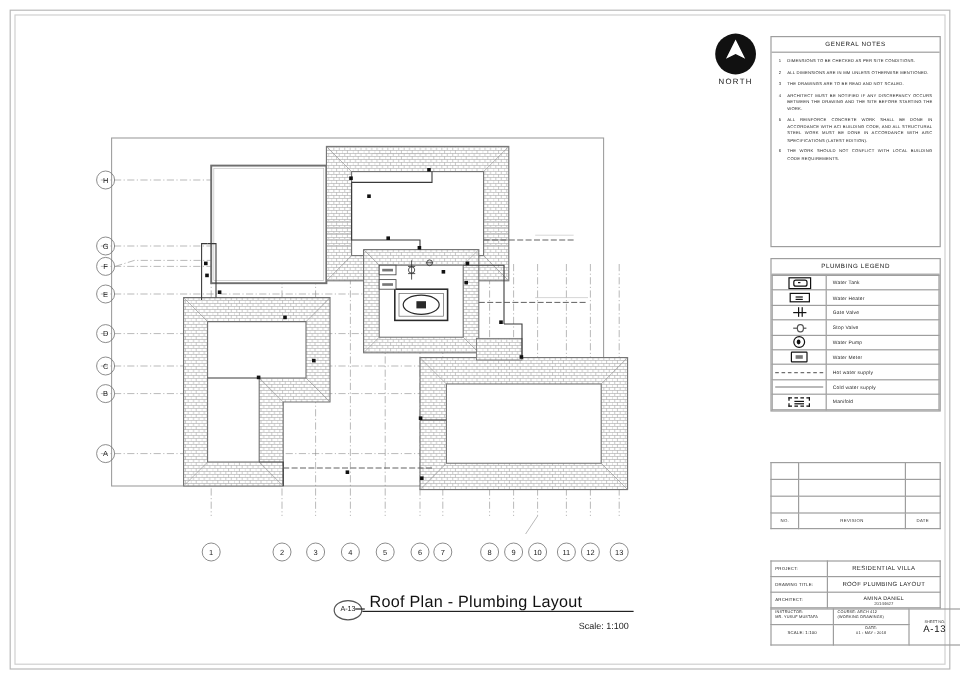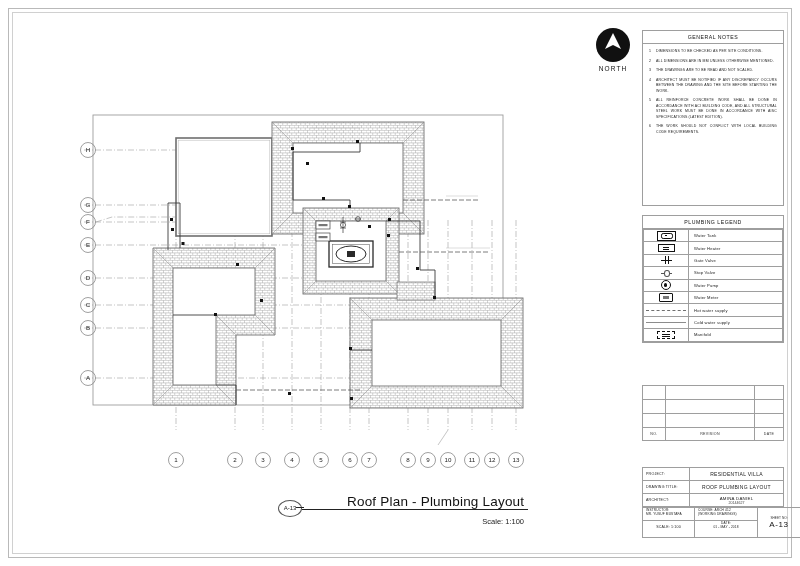--- a/index.html
+++ b/index.html
@@ -90,21 +90,21 @@
 
   
   #plan{position:absolute;left:60px;top:100px;width:520px;height:400px;}
   #plan svg{display:block;}
 
   
   #dwgtitle{position:absolute;left:278px;top:494px;width:250px;}
   #dwgtitle .bub{position:absolute;left:0;top:6px;width:22px;height:15px;border:1px solid #555;
                  border-radius:50%;font-size:6px;text-align:center;line-height:15px;color:#222;}
   #dwgtitle .txt{position:absolute;left:24px;top:0;width:226px;border-bottom:1.2px solid #222;}
-  #dwgtitle .main{font-size:13.5px;letter-spacing:.2px;color:#111;padding-left:6px;margin-left:39px;}
+  #dwgtitle .main{font-size:13.5px;letter-spacing:.2px;color:#111;padding-left:6px;}
   #dwgtitle .scale{font-size:7.5px;text-align:right;padding:1px 4px 2px 0;color:#222;}
   #dwgtitle .ext{position:absolute;left:18px;top:13px;width:8px;border-top:1.2px solid #222;}
 </style>
 </head>
 <body>
 
 <div id="sheet">
   <div id="sheet-inner"></div>
 </div>
 

